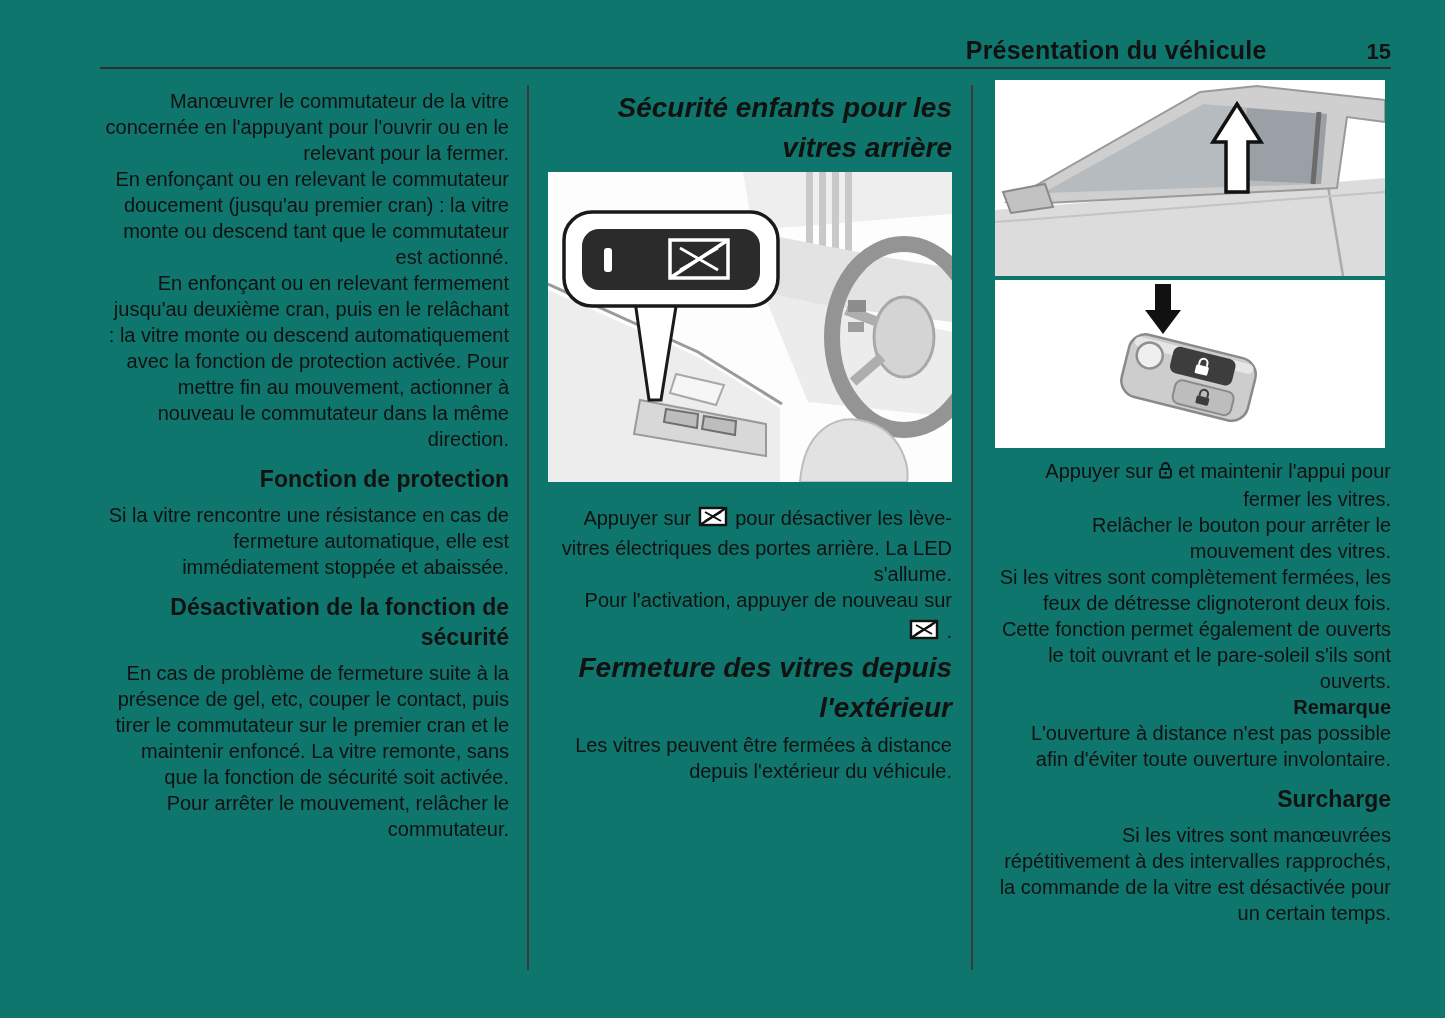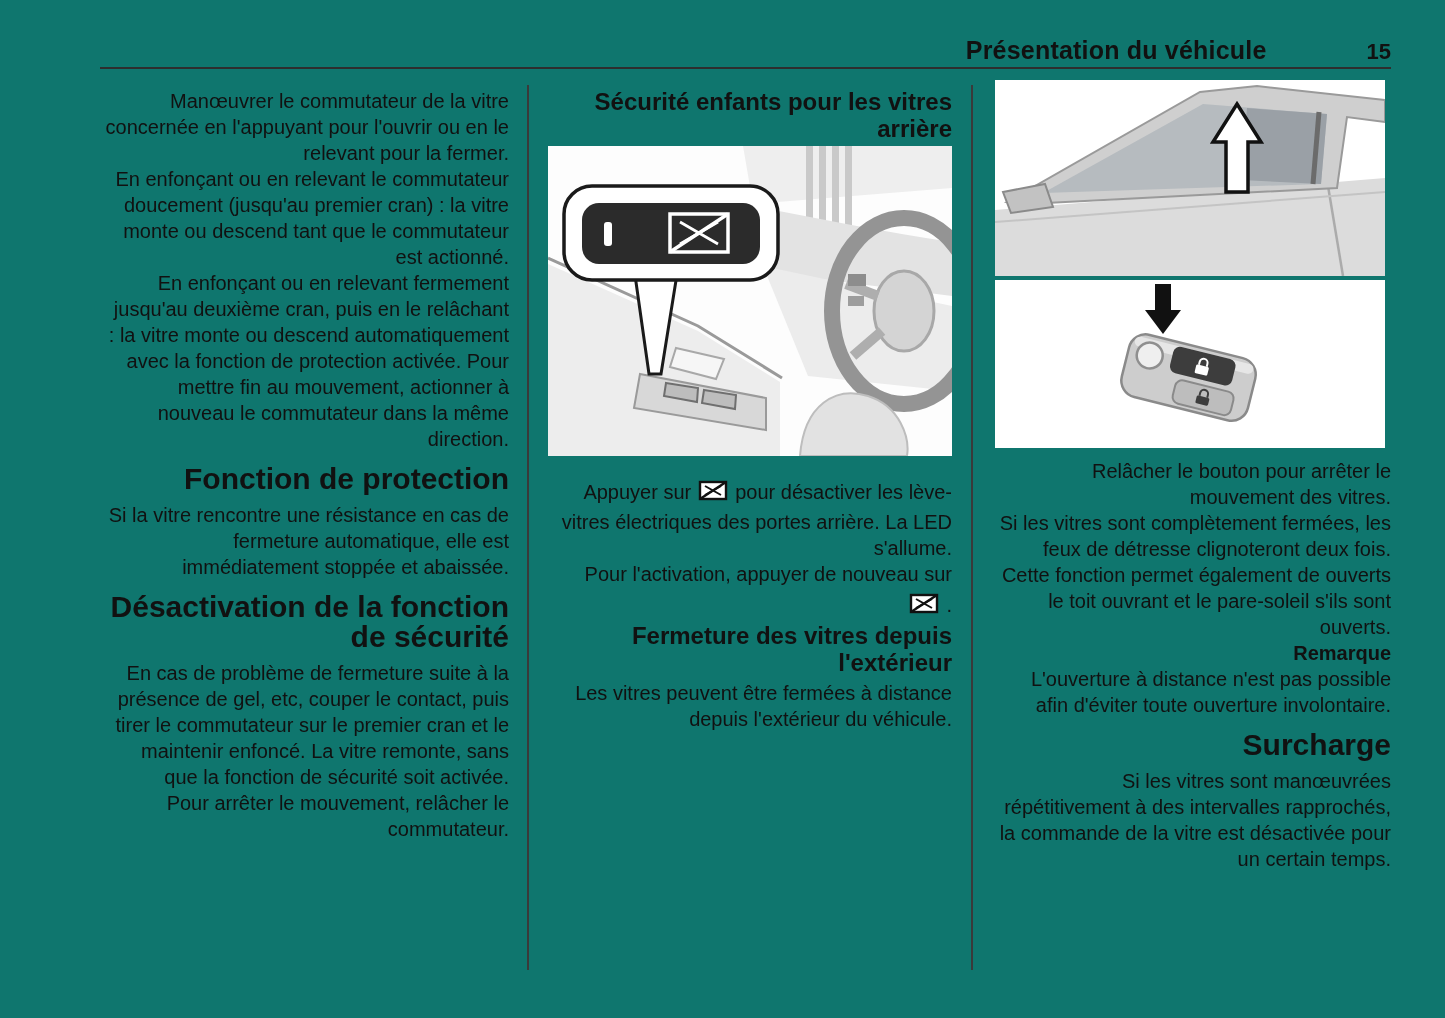--- a/index.html
+++ b/index.html
@@ -22,22 +22,22 @@
   .vdivider.d1 { left:527px; }
   .vdivider.d2 { left:971px; }
 
   
   .col { position:absolute; font-size:20px; line-height:26px;text-align:right; }
   .col1 { left:104px; top:88px;  width:405px; }
   .col2 { left:548px; top:88px;  width:404px; }
   .col3 { left:995px; top:80px;  width:396px; }
 
   p.body { margin:0; }
-  h3.sub  { font-size:30px; line-height:30px; font-weight:bold; margin:12px 0 8px; }
-  h2.sect { font-size:24px; line-height:27px; font-weight:bold; margin:0 0 4px; }
+  h3.sub  { font-size:23px; line-height:30px; font-weight:bold; margin:12px 0 8px; }
+  h2.sect { font-size:28px; line-height:40px; font-weight:bold; margin:0 0 4px;font-style:italic; }
   .bold-line { font-weight:bold; }
 
   figure { margin:0; }
   .fig-door   { width:404px; height:310px; margin:2px 0 22px; }
   .fig-window { width:390px; height:196px; margin:0 0 4px; }
   .fig-key    { width:390px; height:168px; margin:0 0 10px; }
   figure svg { display:block; width:100%; height:100%; }
 
   .icon-inline { display:inline-block; vertical-align:-4px; margin:0 7px; }
   .icon-inline.small { vertical-align:-2px; margin:0 5px; }
@@ -181,20 +181,27 @@
           <g transform="translate(212,113)">
             <path d="M-4,0 v-3 a4,4 0 0 1 8,0 v3" fill="none" stroke="#3d3d3d" stroke-width="2"></path>
             <rect x="-6.5" y="0" width="13" height="8" rx="1.5" fill="#3d3d3d"></rect>
           </g>
         </g>
 
         <polygon points="160,4 176,4 176,30 186,30 168,54 150,30 160,30" fill="#111"></polygon>
       </svg>
     </figure>
 
+    <p class="body">
+      <span>Appuyer sur</span><span class="icon-inline small"><svg width="15" height="19" viewBox="0 0 15 19">
+            <path d="M4,8 V5.5 a3.5,3.5 0 0 1 7,0 V8" fill="none" stroke="#111" stroke-width="1.8"></path>
+            <rect x="2" y="8" width="11" height="8.5" rx="1.5" fill="none" stroke="#111" stroke-width="1.8"></rect>
+            <circle cx="7.5" cy="12" r="1.3" fill="#111"></circle>
+          </svg></span><span>et maintenir l'appui pour fermer les vitres.</span>
+    </p>
     <p class="body">Relâcher le bouton pour arrêter le mouvement des vitres.</p>
     <p class="body">Si les vitres sont complètement fermées, les feux de détresse clignoteront deux fois.</p>
     <p class="body">Cette fonction permet également de ouverts le toit ouvrant et le pare-soleil s'ils sont ouverts.</p>
     <p class="body bold-line">Remarque</p>
     <p class="body">L'ouverture à distance n'est pas possible afin d'éviter toute ouverture involontaire.</p>
     <h3 class="sub">Surcharge</h3>
     <p class="body">Si les vitres sont manœuvrées répétitivement à des intervalles rapprochés, la commande de la vitre est désactivée pour un certain temps.</p>
   </section>
 
 </div>

